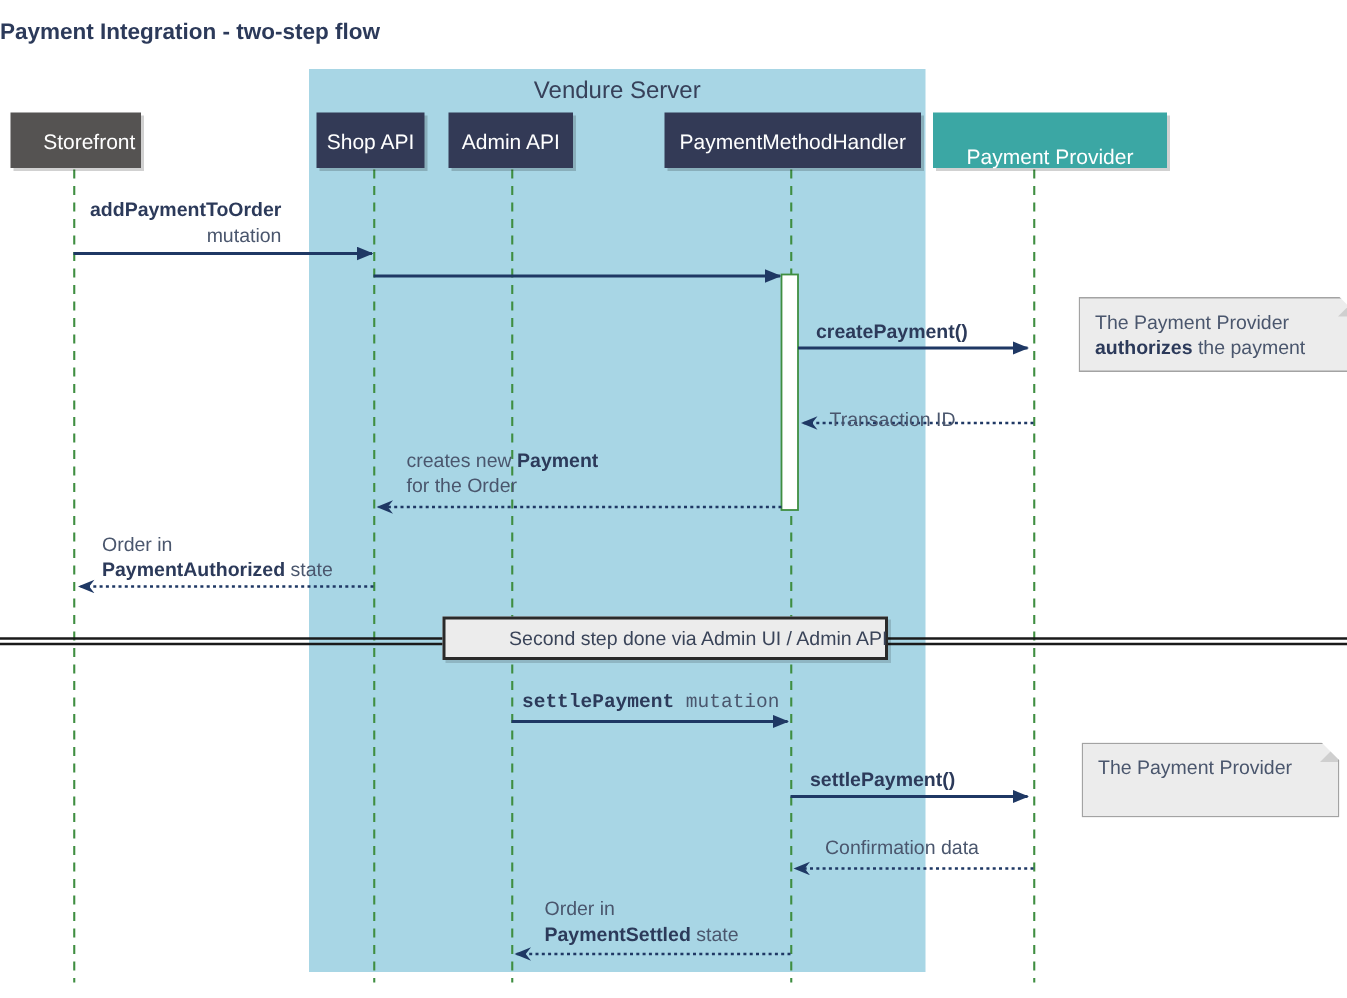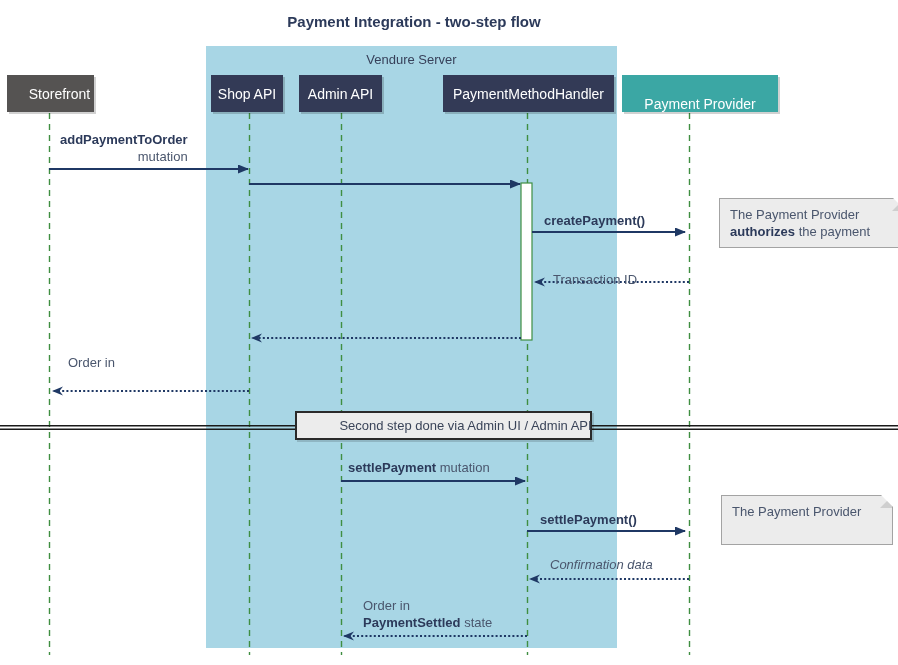--- a/index.html
+++ b/index.html
@@ -8,30 +8,30 @@
     --text-dark:#2c3a5a; --text-regular:#4a566d;
     --note-bg:#ececec; --note-border:#a3a3a3;
     --divider-border:#2a2a2a; --divider-bg:#ececec;
   }
   html,body{margin:0;padding:0;background:#fff;}
   .stage{
     position:relative;width:898px;height:665px;background:#fff;overflow:hidden;
     font-family:"Liberation Sans", sans-serif;
   }
   .title{
-    position:absolute;left:0;top:13px;width:828px;text-align:center;
+    position:absolute;left:0;top:13px;width:828px;
     font-size:15px;font-weight:bold;color:var(--text-dark);
   }
   .frame{
     position:absolute;left:206px;top:46px;width:411px;height:602px;
     background:var(--frame-blue);
   }
   .frame-label{
     position:absolute;left:0;top:6px;width:100%;text-align:center;
-    font-size:13px;color:#37415a;
+    font-size:16px;color:#37415a;
   }
   svg.layer{position:absolute;left:0;top:0;width:898px;height:665px;}
   .lifeline{stroke:var(--lifeline-green);stroke-width:1.4;stroke-dasharray:6 5;fill:none;}
   .arrow{stroke:var(--arrow-navy);stroke-width:2;fill:none;}
   .retarrow{stroke:var(--arrow-navy);stroke-width:1.8;stroke-dasharray:2 2.2;fill:none;}
   .activation{fill:#ffffff;stroke:var(--lifeline-green);stroke-width:1.2;}
   .divline{stroke:#1a1a1a;stroke-width:1.6;fill:none;}
   .ah{fill:var(--arrow-navy);}
   .participant{
     position:absolute;top:75px;height:37px;display:flex;align-items:center;justify-content:center;
@@ -46,23 +46,23 @@
   .msg{
     position:absolute;font-size:13px;line-height:17px;color:var(--text-regular);
     white-space:nowrap;
   }
   .msg .b, .note .b{font-weight:bold;color:var(--text-dark);}
   .m-add{left:60px;top:131px;text-align:right;}
   .m-create{left:544px;top:212px;}
   .m-txid{left:553px;top:271px;}
   .m-creates{left:271px;top:298px;}
   .m-authorized{left:68px;top:354px;}
-  .m-settle-mut{left:348px;top:459px;}
+  .m-settle-mut{left:348px;top:459px;font-family:Liberation Mono, monospace;}
   .m-settle-call{left:540px;top:511px;}
-  .m-confirm{left:550px;top:556px;font-style:italic;}
+  .m-confirm{left:550px;top:556px;}
   .m-settled{left:363px;top:597px;}
   .divider-box{
     position:absolute;left:295px;top:411px;width:297px;height:29px;
     background:var(--divider-bg);border:2px solid var(--divider-border);
     box-sizing:border-box;display:flex;align-items:center;justify-content:center;
     font-size:13px;color:#3a4459;box-shadow:2px 2px 0 rgba(0,0,0,0.15);white-space:nowrap;padding-left:44px;
   }
   .note{
     position:absolute;background:var(--note-bg);border:1px solid var(--note-border);
     box-sizing:border-box;font-size:13px;line-height:17px;color:var(--text-regular);
@@ -145,23 +145,32 @@
   </div>
 
   <div class="msg m-create">
     <span class="b">createPayment()</span>
   </div>
 
   <div class="msg m-txid">
     <span>Transaction ID</span>
   </div>
 
+  <div class="msg m-creates">
+    <div>
+      <span>creates new </span><span class="b">Payment</span>
+    </div>
+    <div><span>for the Order</span></div>
+  </div>
 
   <div class="msg m-authorized">
     <div><span>Order in</span></div>
+    <div>
+      <span class="b">PaymentAuthorized</span><span> state</span>
+    </div>
   </div>
 
   <div class="divider-box">
     <span>Second step done via Admin UI / Admin API</span>
   </div>
 
   <div class="msg m-settle-mut">
     <span class="b">settlePayment</span><span> mutation</span>
   </div>
 

